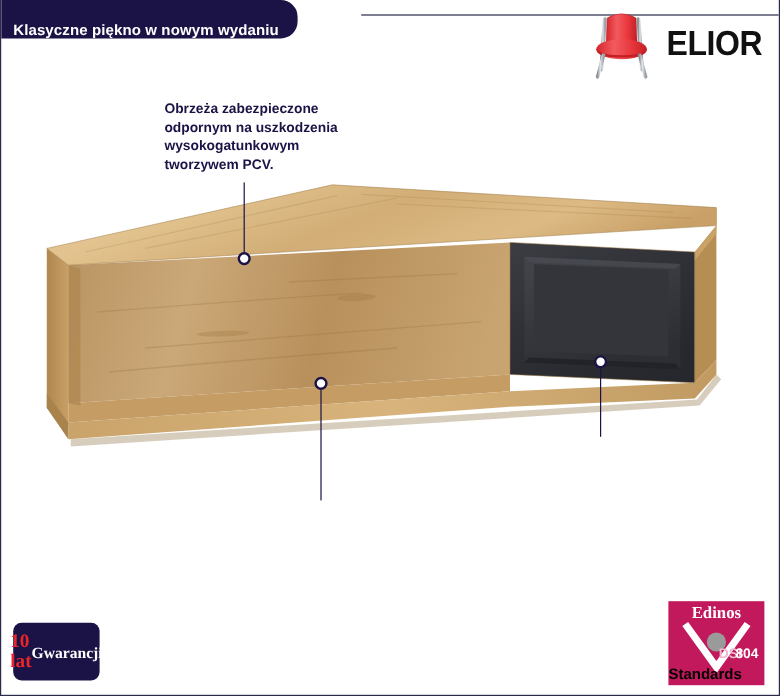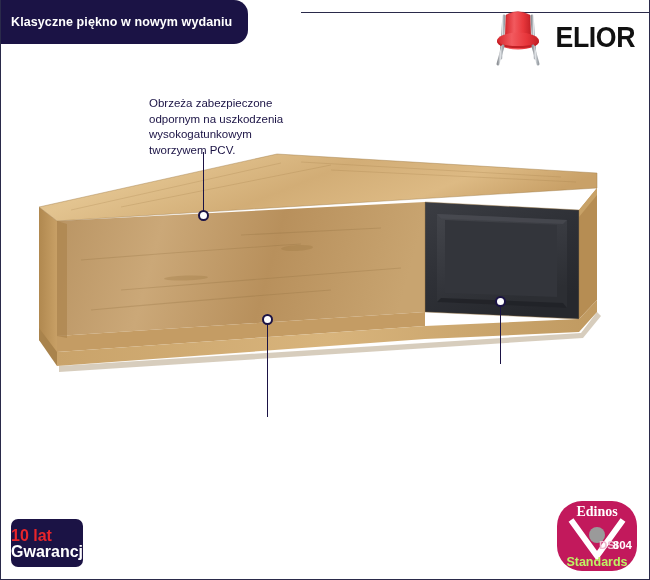--- a/index.html
+++ b/index.html
@@ -16,23 +16,23 @@
     border-left:1px solid #2a2a4a;
     border-right:1px solid #2a2a4a;
     border-bottom:1px solid #2a2a4a;
     background:#fff;
     overflow:hidden;
   }
 
   
   .banner{
     position:absolute;left:0;top:0;
-    height:44px;
+    height:32px;
     padding:0 16px 0 10px;
-    display:flex;align-items:center;
+    display:flex;align-items:flex-end;
     background:#1b1345;
     border-radius:0 14px 14px 0;
     z-index:6;
   }
   .banner-title{
     color:#ffffff;
     font-size:12.5px;
     font-weight:bold;
     letter-spacing:.1px;
     white-space:nowrap;
@@ -61,24 +61,24 @@
   
   .product{
     position:absolute;left:0;top:140px;
     width:650px;height:250px;
     z-index:2;
   }
 
   
   .callout{position:absolute;z-index:5;}
   .callout p{
-    margin:12px;
+    margin:0;
     color:#1b1345;
     font-size:11.5px;
-    font-weight:normal;
+    font-weight:bold;
     line-height:15.5px;
     white-space:pre-line;
   }
   #callout-edge{left:136px;top:84px;width:250px;}
   #callout-board{left:137px;top:417px;width:260px;}
   #callout-steel{left:452px;top:363px;width:190px;}
 
   .leader{
     position:absolute;
     width:1px;background:#1b1345;
@@ -93,48 +93,48 @@
     border:2px solid #1b1345;
     z-index:5;
   }
 
   
   .badge-warranty{
     position:absolute;left:10px;top:519px;
     width:72px;height:48px;
     background:#1b1345;
     border-radius:7px;
-    display:flex;flex-direction:column;
-    justify-content:center;
+    display:flex;flex-direction:row;
+    align-items:center;justify-content:center;
     z-index:6;
+    font-family:Liberation Serif, serif;
   }
   .badge-warranty .w-top{
     color:#e8252b;font-size:16px;font-weight:bold;line-height:17px;
   }
   .badge-warranty .w-bot{
-    color:#ffffff;font-size:16px;font-weight:bold;line-height:15px;
+    color:#ffffff;font-size:13px;font-weight:bold;line-height:15px;
   }
 
   .badge-edinos{
     position:absolute;left:556px;top:501px;
     width:80px;height:70px;
     background:#c2195c;
     z-index:6;
     overflow:hidden;
-    border-radius:25px;
   }
   .badge-edinos .e-name{
     position:absolute;left:0;right:0;top:3px;
     text-align:center;color:#ffffff;
     font-size:14px;font-weight:bold;
     font-family:"Liberation Serif", serif;
   }
   .badge-edinos .e-std{
     position:absolute;left:0;right:0;bottom:2px;
-    text-align:center;color:#bef264;
+    text-align:left;color:#000000;
     font-size:12.5px;font-weight:bold;
   }
   .badge-edinos .e-dsi{
     position:absolute;left:5px;bottom:20px;
     color:#efb9cf;font-size:11.5px;font-weight:bold;margin-left:37px;
   }
   .badge-edinos .e-804{
     position:absolute;right:5px;bottom:20px;
     color:#ffffff;font-size:11.5px;font-weight:bold;
   }

